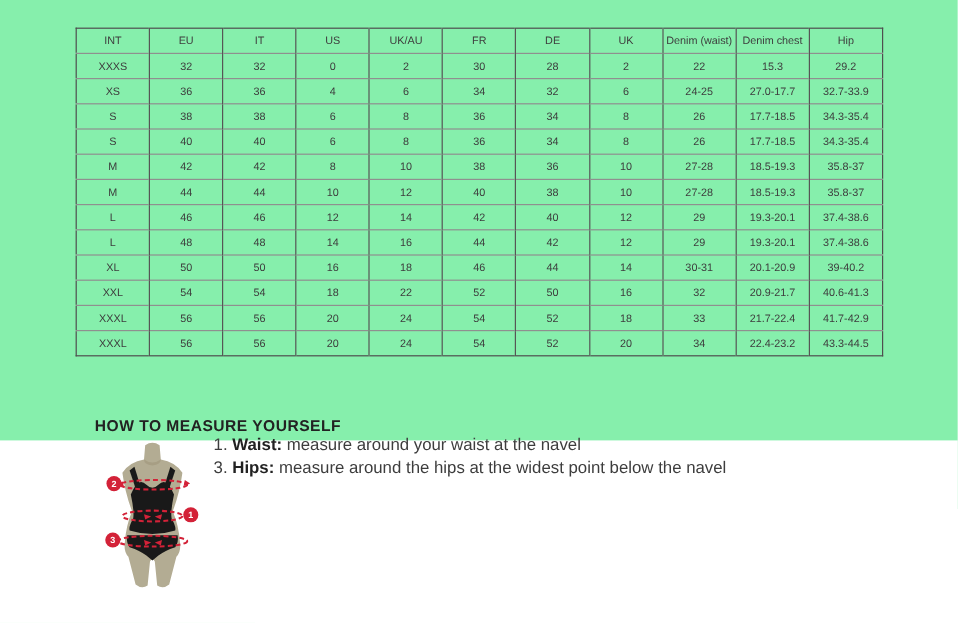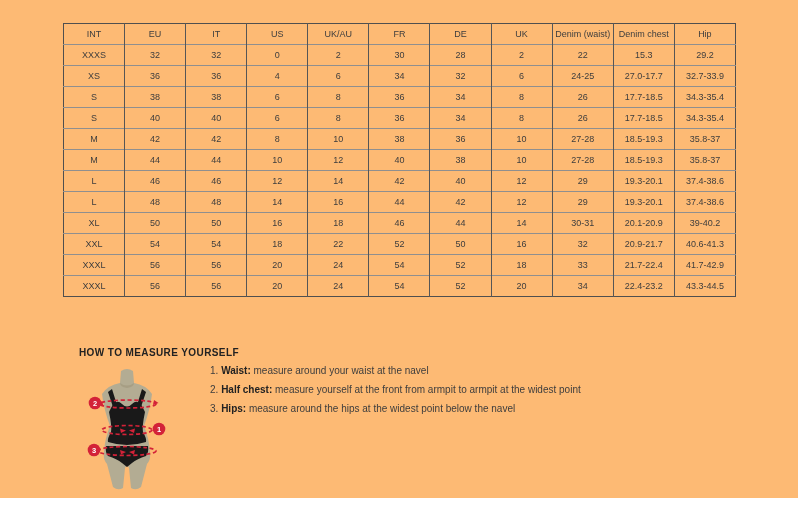--- a/index.html
+++ b/index.html
@@ -3,21 +3,21 @@
 <meta charset="utf-8">
 <style>
   * { margin: 0; padding: 0; box-sizing: border-box; }
   html, body { background: #ffffff; }
   body {
     width: 798px; height: 519px;
     font-family: "Liberation Sans", sans-serif;
     position: relative;
     overflow: hidden;
   }
-  .page { position: relative; width: 798px; height: 498px; background: #fdba74; }
+  .page { position: relative; width: 798px; height: 367px; background: #86efac; }
 
   
   table.size-table {
     position: absolute; left: 63px; top: 23px;
     width: 673px;
     border-collapse: collapse;
     table-layout: fixed;
     border: 1px solid #4f4f4f;
   }
   table.size-table th, table.size-table td {
@@ -32,27 +32,27 @@
     padding: 0 1px;
     white-space: nowrap;
     overflow: hidden;
   }
   table.size-table th:first-child, table.size-table td:first-child { border-left: none; }
   table.size-table thead th { border-top: none; }
 
   
   .measure-title {
     position: absolute; left: 63px; top: 347px;
-    font-size: 10px; font-weight: bold; color: #222222;
+    font-size: 13px; font-weight: bold; color: #222222;
     letter-spacing: 0.4px;
     padding-left: 16px;
   }
   .measure-steps {
     position: absolute; left: 178px; top: 365px;
-    font-size: 10px; color: #3d3d3d; margin-left: 32px;
+    font-size: 14px; color: #3d3d3d;
   }
   .measure-steps .step { line-height: 11px; margin-bottom: 8px; white-space: nowrap; }
   .measure-steps .step b { color: #222222; }
 
   .figure-wrap { position: absolute; left: 80px; top: 368px; width: 100px; height: 125px; }
   .figure-wrap svg { display: block; width: 100%; height: 100%; }
 </style>
 </head>
 <body>
 
@@ -231,21 +231,20 @@
           <td>22.4-23.2</td>
           <td>43.3-44.5</td>
         </tr>
       </tbody>
   </table>
 
   <div class="measure-title">HOW TO MEASURE YOURSELF</div>
 
   <div class="measure-steps">
       <div class="step"><span>1. </span><b>Waist:</b><span> measure around your waist at the navel</span></div>
-      <div class="step"><span>2. </span><b>Half chest:</b><span> measure yourself at the front from armpit to armpit at the widest point</span></div>
       <div class="step"><span>3. </span><b>Hips:</b><span> measure around the hips at the widest point below the navel</span></div>
     </div>
 
   <div class="figure-wrap">
     <svg viewBox="0 0 100 125" xmlns="http://www.w3.org/2000/svg">
 
       <g>
         <path fill="#b3ac93" d="M41,3 Q47,-1 53,3 L54,15 Q66,17 72,26 Q70,42 64,58 Q69,70 70,84 Q71,92 67,96 L61,119 Q56,123 51,120 L49,100 Q47,96 45,100 L43,120 Q38,123 33,119 L27,96 Q23,92 24,84 Q25,70 30,58 Q24,42 22,26 Q28,17 40,15 Z"></path>
         <path fill="#9c9479" opacity="0.55" d="M40,15 Q47,20 54,15 Q54,19 47,20 Q40,19 40,15 Z"></path>
       </g>

